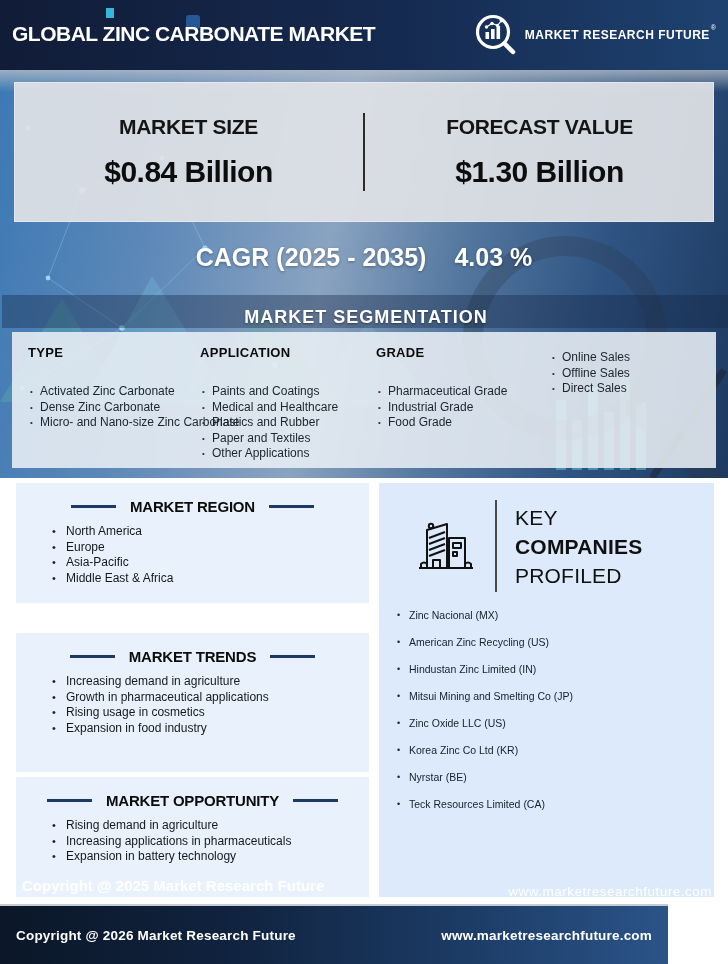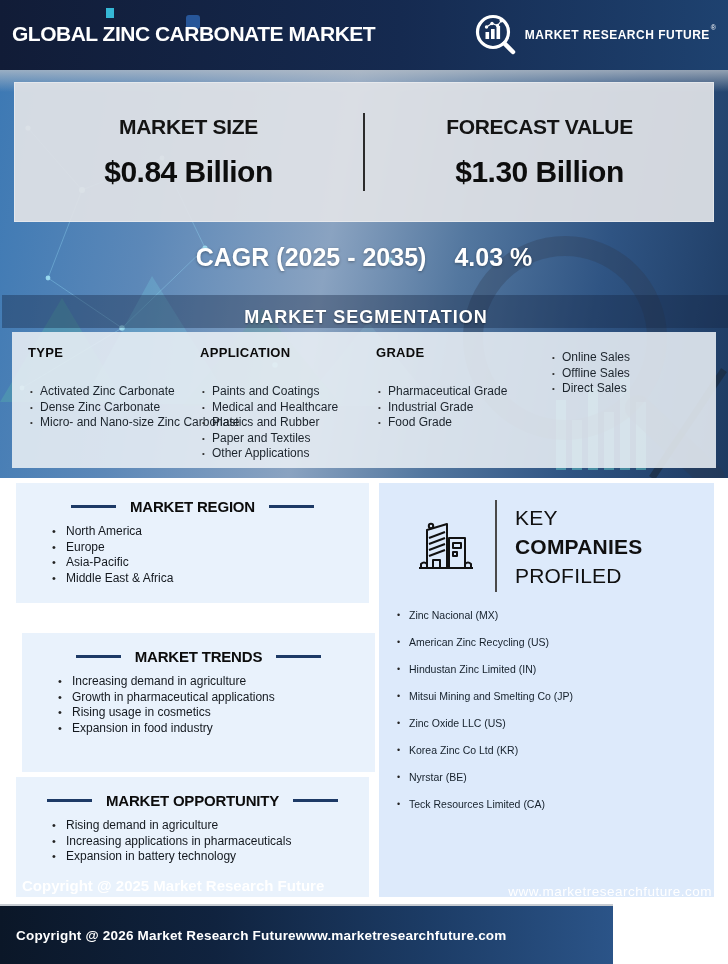--- a/index.html
+++ b/index.html
@@ -48,21 +48,21 @@
   .seg-col h3{margin:0;font-size:13px;font-weight:bold;color:#0b0b0b;letter-spacing:.3px;
               line-height:14px;min-height:34px;max-width:110px;}
   .seg-col ul{list-style:none;margin:4px 0 0 0;padding:0;}
   .seg-col li{position:relative;padding-left:12px;font-size:12px;color:#1c242c;
               line-height:15.5px;white-space:nowrap;}
   .seg-col li::before{content:"•";position:absolute;left:2px;font-size:8px;color:#333;}
 
   
   .card{position:absolute;background:#e9f2fc;}
   .card-region{left:16px;top:483px;width:353px;height:120px;}
-  .card-trends{left:16px;top:633px;width:353px;height:139px;margin-left:6px;}
+  .card-trends{left:16px;top:633px;width:353px;height:139px;}
   .card-opp{left:16px;top:777px;width:353px;height:120px;}
   .card-companies{left:379px;top:483px;width:335px;height:414px;background:#ddeafb;}
 
   .card-head{display:flex;align-items:center;justify-content:center;gap:14px;margin-top:15px;}
   .card-head h2{margin:0;font-size:15px;font-weight:bold;color:#0c0c0c;letter-spacing:-0.2px;}
   .dash{width:45px;height:3px;background:#1d3a66;}
   .card ul{list-style:none;margin:9px 0 0 0;padding:0 0 0 36px;}
   .card li{position:relative;padding-left:14px;font-size:12px;color:#14191f;line-height:15.5px;}
   .card li::before{content:"•";position:absolute;left:0;color:#222;font-size:11px;}
 
@@ -73,23 +73,23 @@
   .comp-strong{font-weight:bold;}
   .card-companies ul{margin:16px 0 0 0;padding:0 0 0 18px;}
   .card-companies li{font-size:10.5px;color:#15202b;line-height:14px;margin-bottom:13px;padding-left:12px;}
   .card-companies li::before{font-size:9px;}
 
   .watermark{position:absolute;color:#fff;font-weight:bold;white-space:nowrap;}
   .wm-left{left:22px;top:877px;font-size:15px;}
   .wm-right{right:16px;top:884px;font-size:13.5px;font-weight:normal;letter-spacing:.5px;}
 
   
-  .footer{position:absolute;left:0;top:904px;width:613px;height:60px;
+  .footer{position:absolute;left:0;top:904px;width:668px;height:60px;
           background:linear-gradient(90deg,#0b1728 0%,#10233f 35%,#1c3c66 70%,#2b5488 100%);
-          display:flex;align-items:center;
+          display:flex;align-items:center;justify-content:space-between;
           padding:0 16px;box-sizing:border-box;border-top:2px solid #c7ccd2;}
   .footer span{color:#fff;font-size:13.5px;font-weight:bold;letter-spacing:.2px;}
 </style>
 </head>
 <body>
 
 <div class="page">
 
   <header class="header">
     <div class="decor-sq decor-teal"></div>

